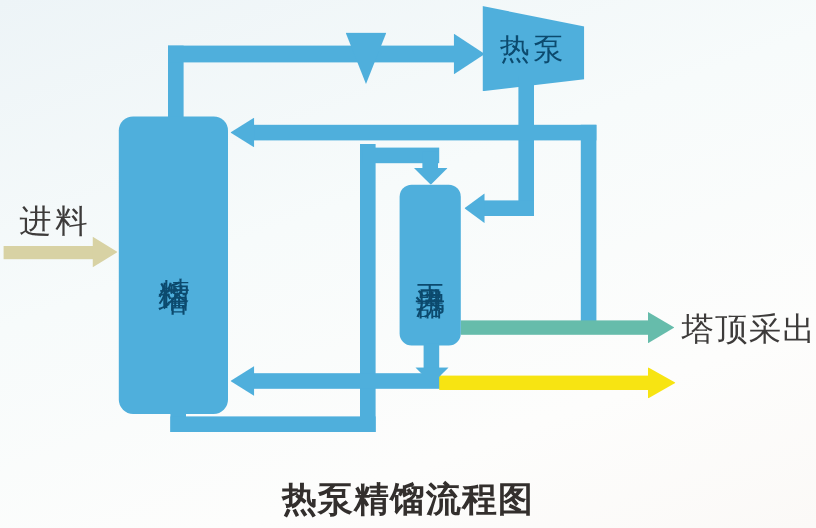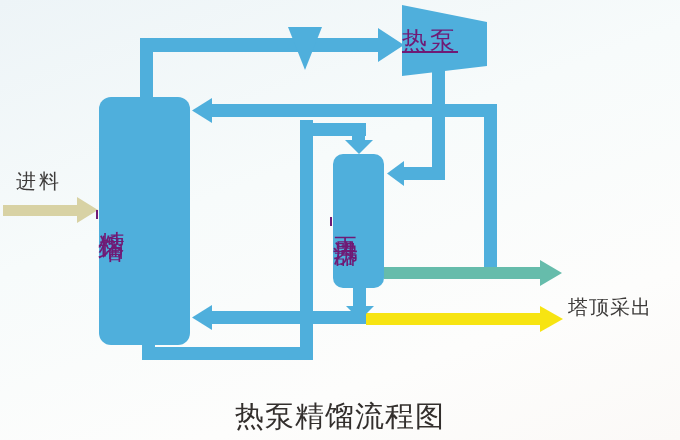--- a/index.html
+++ b/index.html
@@ -14,40 +14,39 @@
   .abs{position:absolute;}
   .pipe{background:var(--pipe,#4fafdc);}
   .teal{background:var(--top_product_teal,#66bcab);}
   .yellow{background:var(--bottom_product_yellow,#f7e412);}
   .feed{background:var(--feed_beige,#d8d2a4);}
   .ah-right{clip-path:polygon(0 0,100% 50%,0 100%);}
   .ah-left{clip-path:polygon(100% 0,0 50%,100% 100%);}
   .ah-down{clip-path:polygon(0 0,100% 0,50% 100%);}
   .node{
     background:var(--pipe,#4fafdc);
-    display:flex;align-items:center;
-    color:#701a75;
-    text-decoration:underline;
+    display:flex;align-items:center;justify-content:center;
+    color:#0c4a6e;
   }
   .vtext{
     writing-mode:vertical-rl;text-orientation:upright;
     letter-spacing:3px;font-size:26px;line-height:1;
   }
   .trap{
     clip-path:polygon(0 0,100% 24%,100% 86%,0 100%);
     font-size:25px;letter-spacing:3px;
   }
   .stream-label{
     color:var(--label_text,#3d3b3a);
-    font-size:20px;line-height:1;white-space:nowrap;letter-spacing:1px;
+    font-size:27px;line-height:1;white-space:nowrap;letter-spacing:1px;
   }
   .title{
     left:0;right:0;top:397px;text-align:center;
     color:var(--title_text,#332f2d);
-    font-size:29px;font-weight:normal;letter-spacing:1px;
+    font-size:29px;font-weight:bold;letter-spacing:1px;
   }
   .z2{z-index:2;}
   .z3{z-index:3;}
 </style>
 </head>
 <body>
 
 <div class="canvas">
 
   <div class="abs pipe" style="left:140px;top:38px;width:13px;height:63px;"></div>
@@ -75,21 +74,21 @@
   <div class="abs pipe ah-down" style="left:345px;top:140px;width:28px;height:14px;"></div>
 
   <div class="abs pipe" style="left:211px;top:311px;width:156px;height:13px;"></div>
   <div class="abs pipe ah-left" style="left:192px;top:305px;width:20px;height:25px;"></div>
 
   <div class="abs pipe z3" style="left:353px;top:286px;width:13px;height:21px;"></div>
   <div class="abs pipe ah-down z3" style="left:346px;top:306px;width:28px;height:14px;"></div>
 
   <div class="abs teal" style="left:384px;top:267px;width:157px;height:12px;"></div>
   <div class="abs teal ah-right" style="left:540px;top:260px;width:22px;height:26px;"></div>
-  <div class="abs stream-label" style="left:568px;top:261px;margin-top:36px;">塔顶采出</div>
+  <div class="abs stream-label" style="left:568px;top:261px;">塔顶采出</div>
 
   <div class="abs yellow z2" style="left:366px;top:313px;width:175px;height:12px;"></div>
   <div class="abs yellow ah-right z2" style="left:540px;top:306px;width:23px;height:26px;"></div>
 
   <div class="abs feed" style="left:3px;top:205px;width:75px;height:11px;"></div>
   <div class="abs feed ah-right" style="left:77px;top:197px;width:21px;height:26px;"></div>
   <div class="abs stream-label" style="left:16px;top:171px;letter-spacing:3px;">进料</div>
 
   <div class="abs node z2" style="left:99px;top:97px;width:91px;height:248px;border-radius:12px;">
     <span class="vtext" style="margin-bottom:14px;">精馏塔</span>

